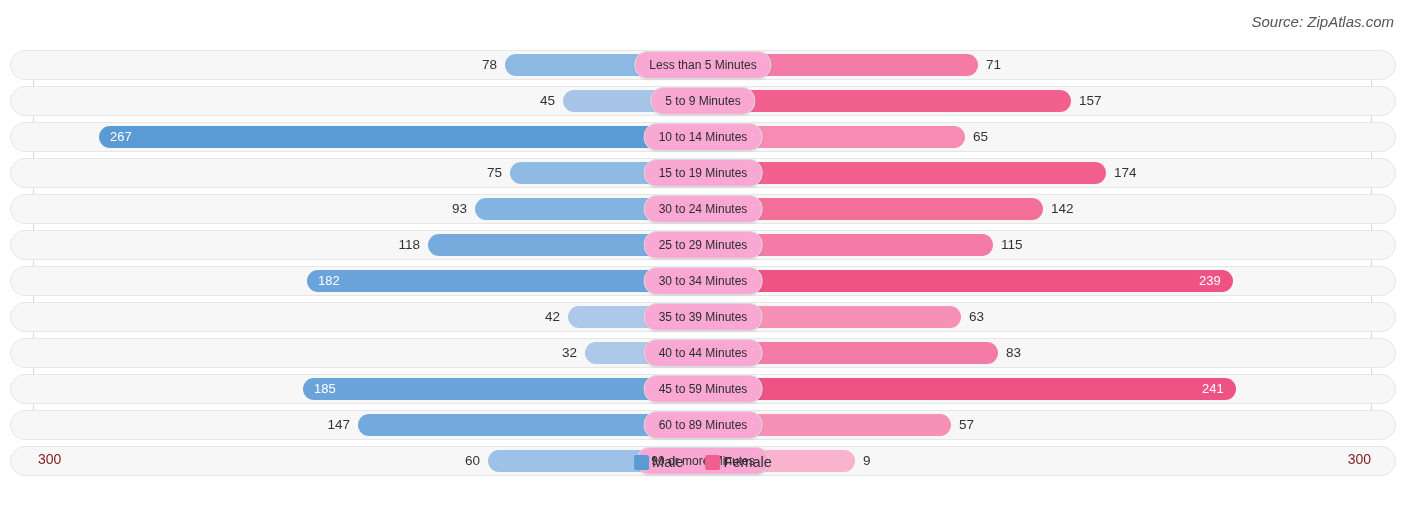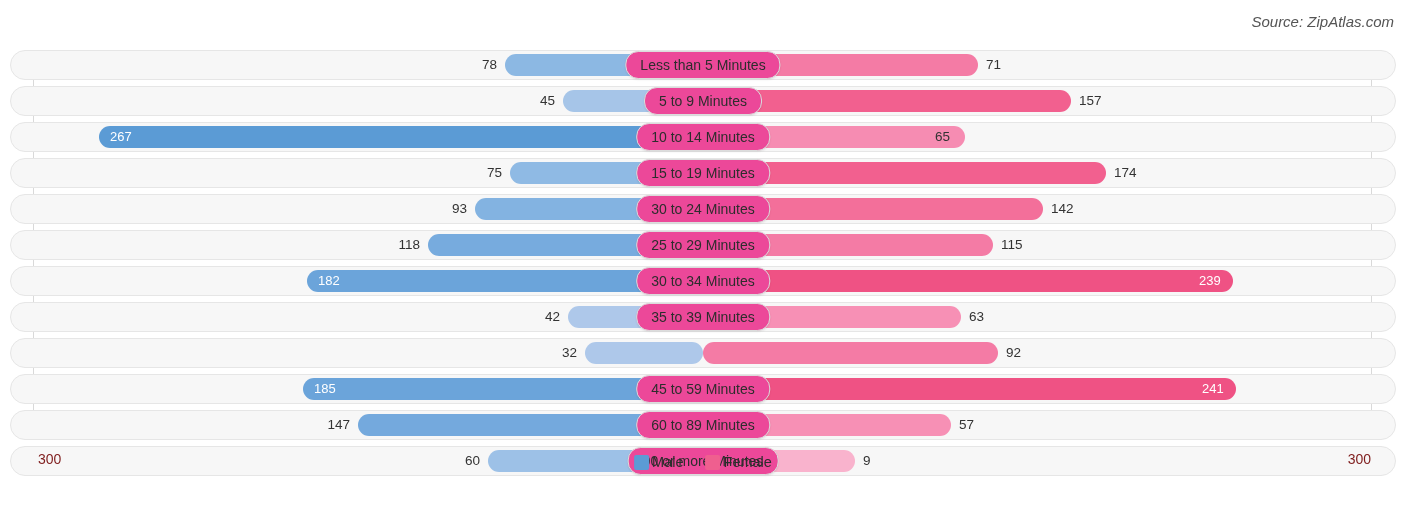--- a/index.html
+++ b/index.html
@@ -122,24 +122,24 @@
   }
 
   .center-label {
     position: absolute;
     top: 1px;
     left: 50%;
     transform: translateX(-50%);
     height: 26px;
     line-height: 26px;
     padding: 0 14px;
-    background: #ec4899;
+    background: #f9a8d4;
     border: 1px solid #dcdcdc;
     border-radius: 13px;
-    font-size: 14px;
+    font-size: 12px;
     color: #2d2d2d;
     white-space: nowrap;
     box-shadow: 0 1px 2px rgba(0,0,0,0.08);
   }
 
   
   .footer {
     position: absolute;
     left: 0;
     bottom: 0;
@@ -207,21 +207,21 @@
           <div class="bar female" style="width: 368px; background: rgb(242, 96, 143);"></div>
           <div class="val male-out" style="right: 851px;">45</div>
           <div class="val female-out" style="left: 1079px;">157</div>
           <div class="center-label">5 to 9 Minutes</div>
         </div>
         <div class="row">
           <div class="track"></div>
           <div class="bar male" style="width: 604px; background: rgb(91, 155, 213);"></div>
           <div class="bar female" style="width: 262px; background: rgb(246, 140, 178);"></div>
           <div class="val inside" style="left: 110px;">267</div>
-          <div class="val female-out" style="left: 935px;">65</div>
+          <div class="val female-out" style="left: 973px;">65</div>
           <div class="center-label">10 to 14 Minutes</div>
         </div>
         <div class="row">
           <div class="track"></div>
           <div class="bar male" style="width: 193px; background: rgb(143, 186, 228);"></div>
           <div class="bar female" style="width: 403px; background: rgb(242, 96, 143);"></div>
           <div class="val male-out" style="right: 904px;">75</div>
           <div class="val female-out" style="left: 1114px;">174</div>
           <div class="center-label">15 to 19 Minutes</div>
         </div>
@@ -255,21 +255,22 @@
           <div class="bar female" style="width: 258px; background: rgb(247, 144, 181);"></div>
           <div class="val male-out" style="right: 846px;">42</div>
           <div class="val female-out" style="left: 969px;">63</div>
           <div class="center-label">35 to 39 Minutes</div>
         </div>
         <div class="row">
           <div class="track"></div>
           <div class="bar male" style="width: 118px; background: rgb(174, 200, 234);"></div>
           <div class="bar female" style="width: 295px; background: rgb(244, 123, 165);"></div>
           <div class="val male-out" style="right: 829px;">32</div>
-          <div class="val female-out" style="left: 1006px;">92</div>
+          <div class="val female-out" style="left: 1006px;">83</div>
+          <div class="center-label">40 to 44 Minutes</div>
         </div>
         <div class="row">
           <div class="track"></div>
           <div class="bar male" style="width: 400px; background: rgb(107, 164, 218);"></div>
           <div class="bar female" style="width: 533px; background: rgb(239, 82, 132);"></div>
           <div class="val inside" style="left: 314px;">185</div>
           <div class="val inside" style="left: 1202px;">241</div>
           <div class="center-label">45 to 59 Minutes</div>
         </div>
         <div class="row">

